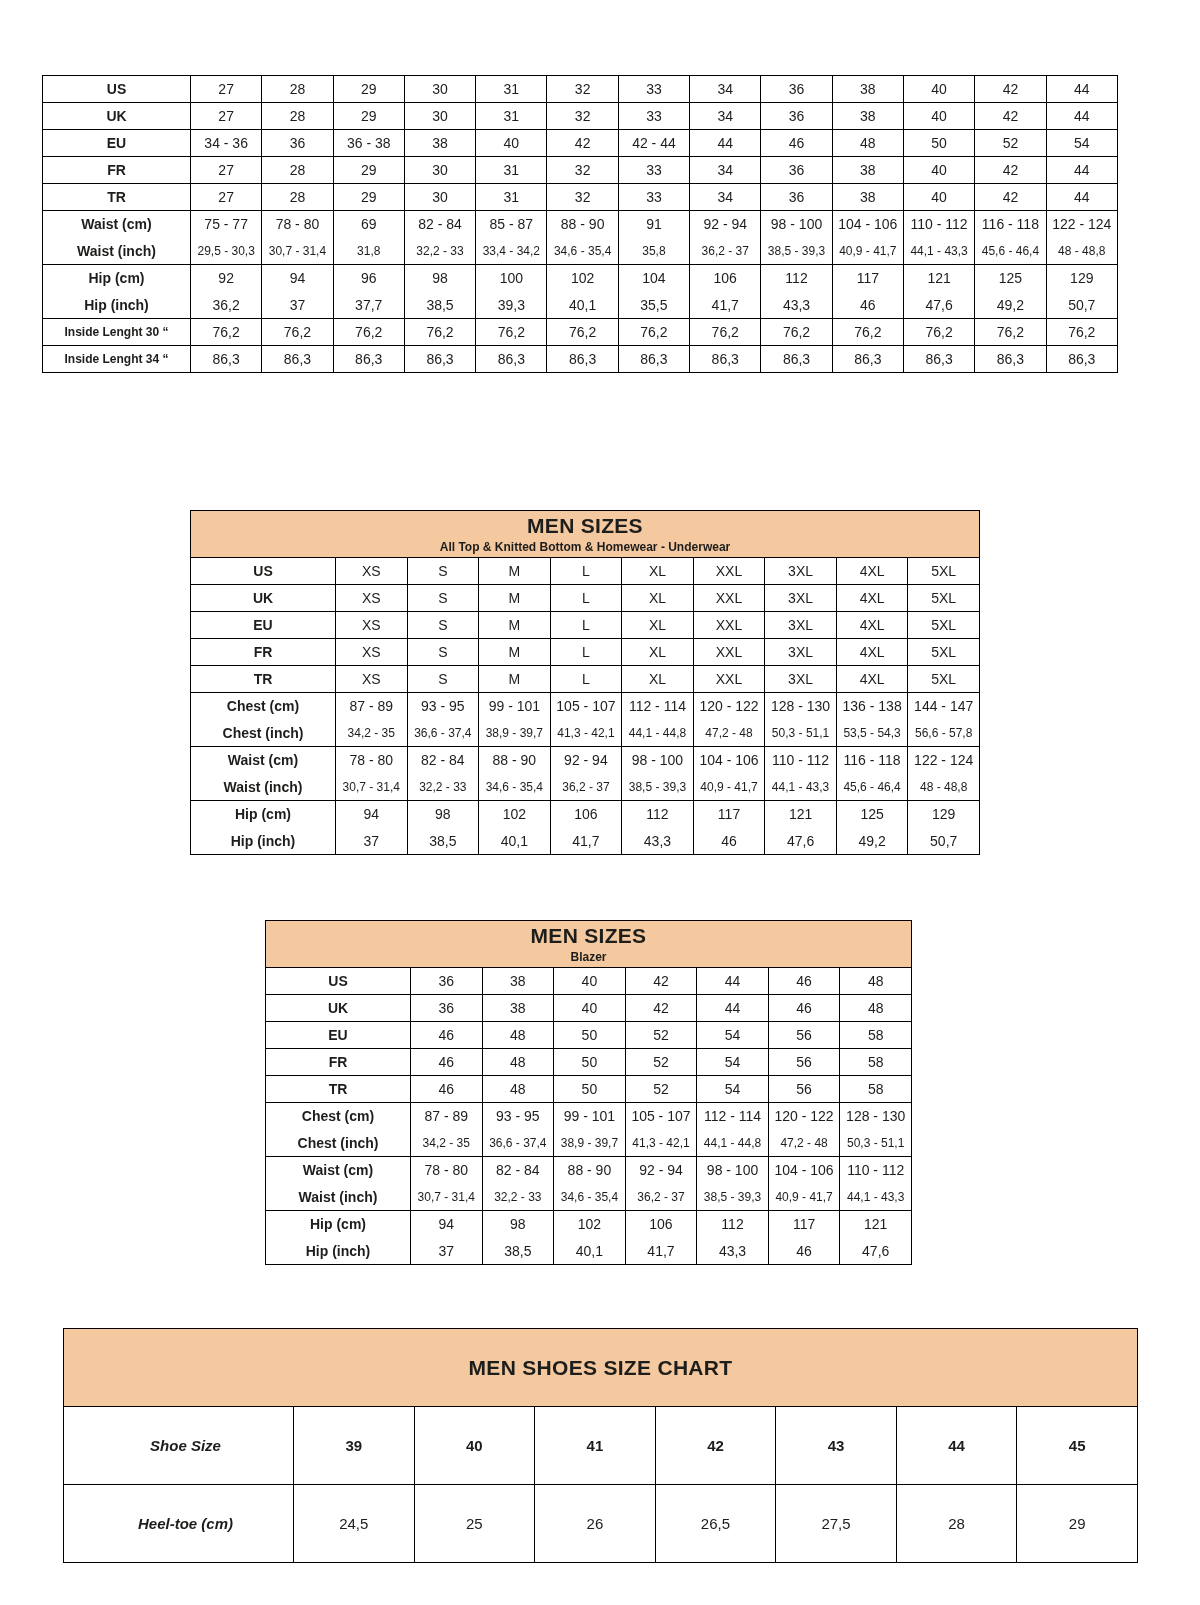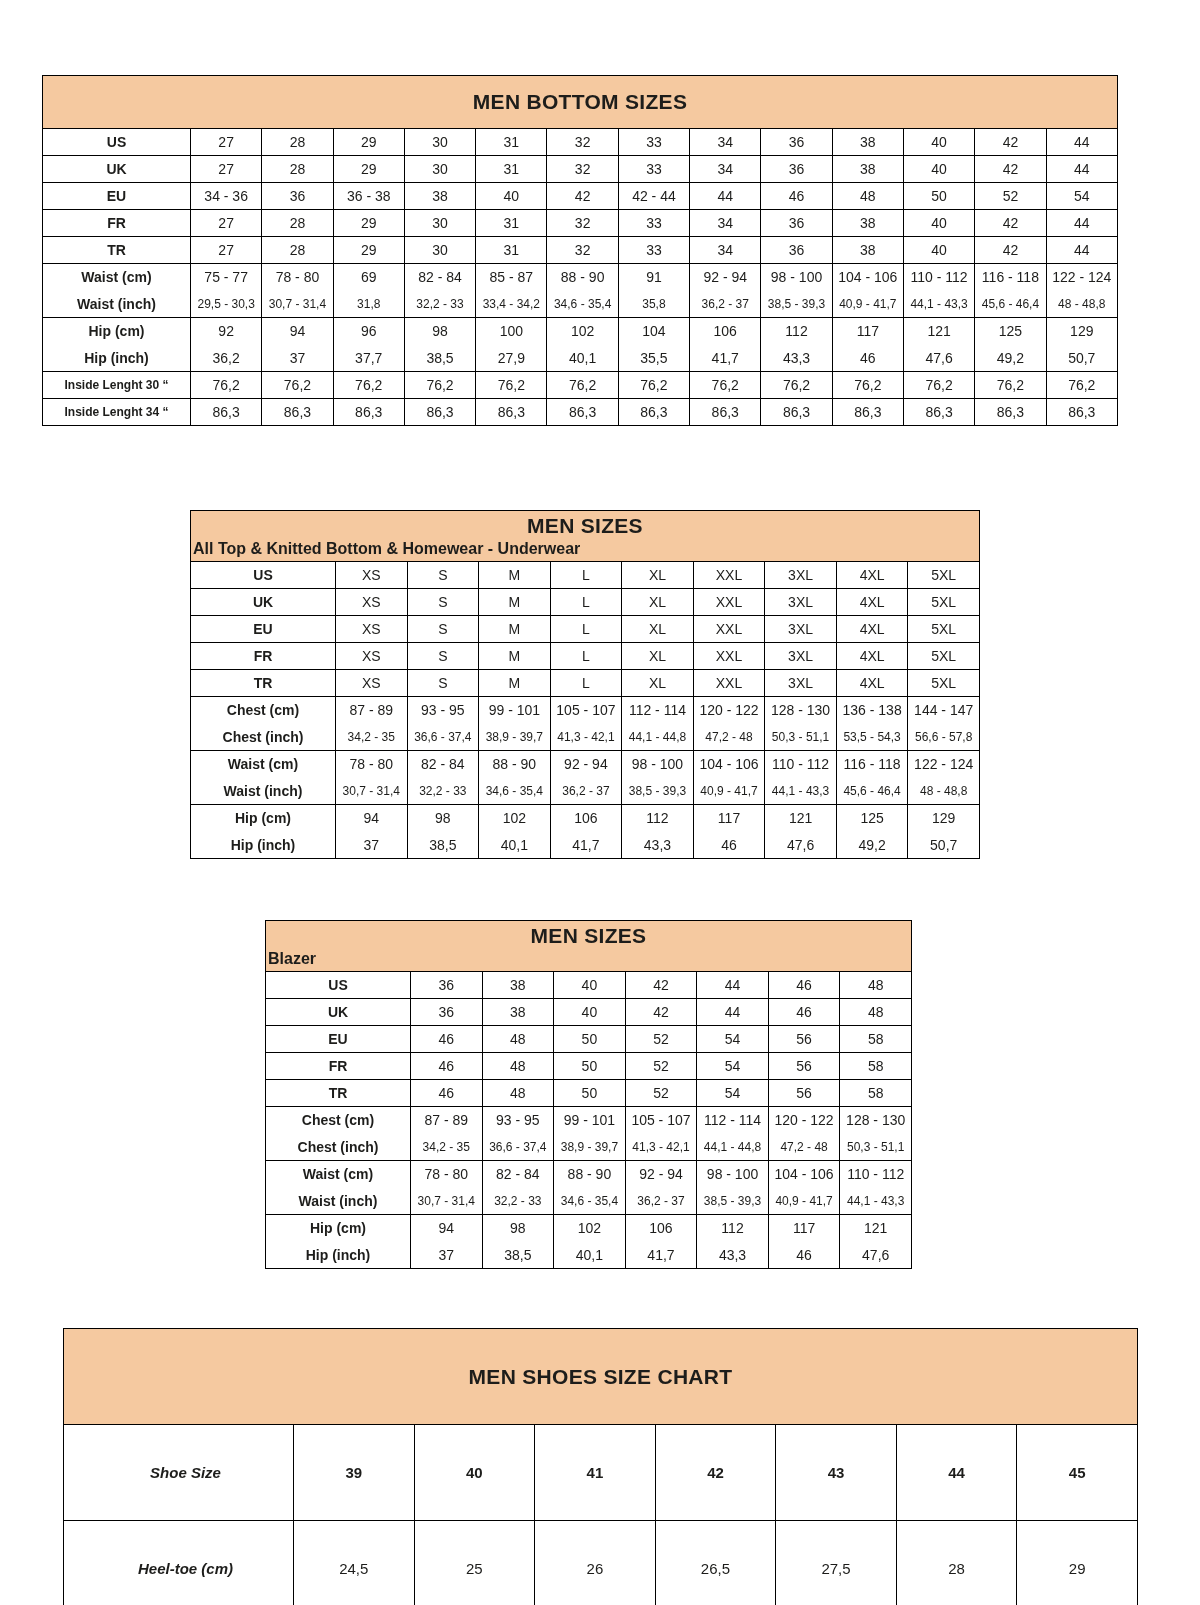--- a/index.html
+++ b/index.html
@@ -8,34 +8,34 @@
   .tbl{position:absolute;}
   #t0{left:42px;top:75px;width:1076px;}
   #t1{left:190px;top:510px;width:790px;}
   #t2{left:265px;top:920px;width:647px;}
   #t3{left:63px;top:1328px;width:1075px;}
   table.size-table{border-collapse:collapse;table-layout:fixed;width:100%;}
   table.size-table td{border:1px solid #000;text-align:center;vertical-align:middle;
     font-size:14px;padding:3px 2px;height:27px;box-sizing:border-box;overflow:hidden;}
   td.thead{background:#F5C9A0;border:1px solid #000;padding:8px 6px;}
   .title{font-weight:bold;font-size:21px;letter-spacing:.3px;text-align:center;}
-  .subtitle{font-weight:bold;font-size:16px;margin-top:2px;text-align:left;}
+  .subtitle{font-weight:bold;font-size:12px;margin-top:2px;text-align:center;}
   #t0 td.thead{padding:14px 6px;}
   #t3 td.thead{padding:15px 6px;}
   td.label{text-align:left;padding-left:12px;font-weight:bold;font-size:14px;}
   tr.lsmall td.label{font-size:12px;}
   tr.small td.val{font-size:12px;}
   tr.bold td.val{font-weight:bold;text-align:center;}
   tr.g-top td{border-bottom:none;}
   tr.g-bottom td{border-top:none;}
   #t0 col.label-col{width:148px;}
   #t1 col.label-col{width:145px;}
   #t2 col.label-col{width:145px;}
   #t3 col.label-col{width:230px;}
-  #t3 td{height:96px;font-size:15px;}
+  #t3 td{height:78px;font-size:15px;}
   #t3 td.label{padding-left:16px;font-size:15px;font-style:italic;}
 </style>
 </head>
 <body>
 
 <div class="wrap">
   <section class="tbl" id="t0">
       <table class="size-table">
         <colgroup>
           <col class="label-col">
@@ -47,25 +47,20 @@
           <col>
           <col>
           <col>
           <col>
           <col>
           <col>
           <col>
           <col>
         </colgroup>
         <tbody>
-          <tr class="head-row">
-            <td class="thead" colspan="14">
-              <div class="title">MEN BOTTOM SIZES</div>
-            </td>
-          </tr>
           <tr>
             <td class="label">US</td>
             <td class="val">27</td>
             <td class="val">28</td>
             <td class="val">29</td>
             <td class="val">30</td>
             <td class="val">31</td>
             <td class="val">32</td>
             <td class="val">33</td>
             <td class="val">34</td>
@@ -186,21 +181,21 @@
             <td class="val">121</td>
             <td class="val">125</td>
             <td class="val">129</td>
           </tr>
           <tr class="g-bottom">
             <td class="label">Hip (inch)</td>
             <td class="val">36,2</td>
             <td class="val">37</td>
             <td class="val">37,7</td>
             <td class="val">38,5</td>
-            <td class="val">27,9</td>
+            <td class="val">39,3</td>
             <td class="val">40,1</td>
             <td class="val">35,5</td>
             <td class="val">41,7</td>
             <td class="val">43,3</td>
             <td class="val">46</td>
             <td class="val">47,6</td>
             <td class="val">49,2</td>
             <td class="val">50,7</td>
           </tr>
           <tr class="lsmall">

